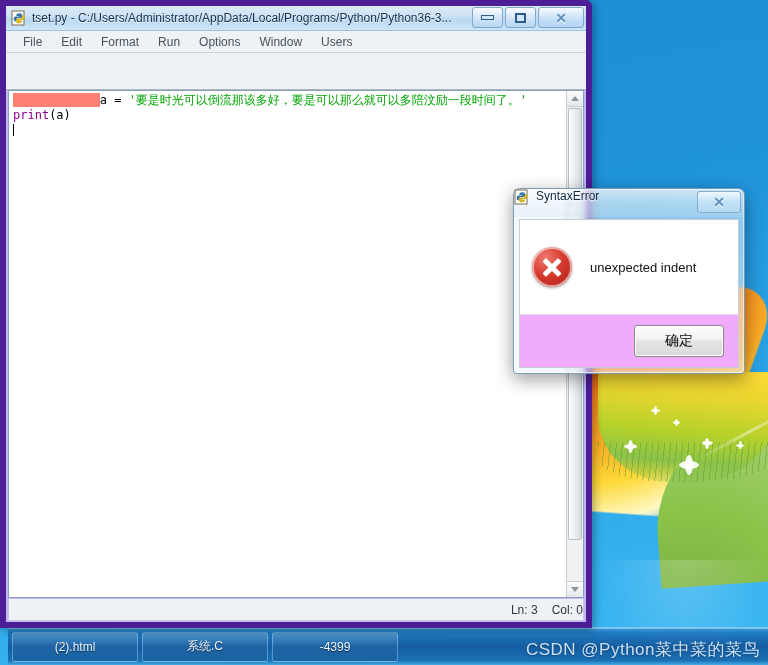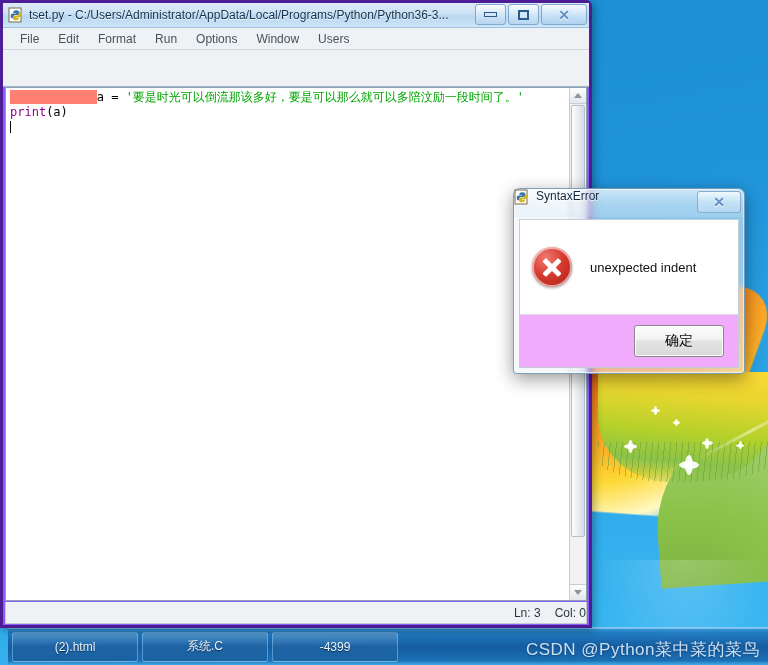--- a/index.html
+++ b/index.html
@@ -48,22 +48,22 @@
   #taskbar-items{display:flex;align-items:center;height:37px;padding-left:4px;gap:4px;}
   .tb-item{height:28px;min-width:104px;padding:0 10px;display:flex;align-items:center;justify-content:center;
     color:#eaf6ff;font-size:12px;text-shadow:0 1px 1px rgba(0,0,0,.6);
     border:1px solid rgba(160,215,255,.45);border-radius:3px;
     background:linear-gradient(180deg, rgba(255,255,255,.22), rgba(255,255,255,.05) 45%, rgba(0,0,0,.10));}
   #watermark{position:absolute;right:8px;bottom:4px;color:rgba(228,244,255,.88);
     font-size:17px;letter-spacing:.5px;text-shadow:0 1px 2px rgba(0,40,80,.55);}
 
   
   #idle-window{position:absolute;left:0;top:0;width:592px;height:628px;
-    border:3px solid #4c1d95;border-radius:0 6px 0 0;
-    background:#8b5cf6;box-sizing:border-box;
+    border:6px solid #4c1d95;border-radius:0 6px 0 0;
+    background:#c4b5fd;box-sizing:border-box;
     box-shadow:2px 2px 10px rgba(0,0,0,.35);}
   #idle-titlebar{height:24px;position:relative;
     background:linear-gradient(180deg,#dceaf7 0%,#cfe3f5 40%,#b9d8f1 55%,#cde5f8 100%);
     border-bottom:1px solid #9fc3e0;
     display:flex;align-items:center;}
   #idle-icon{width:16px;height:16px;margin:0 5px 0 5px;position:relative;flex:none;}
   #idle-title{font-size:12px;color:#16304a;white-space:nowrap;overflow:hidden;
     text-overflow:ellipsis;max-width:430px;text-shadow:0 1px 0 rgba(255,255,255,.8);}
   .winbtns{position:absolute;right:2px;top:1px;display:flex;gap:2px;}
   .winbtn{width:29px;height:19px;border:1px solid #7fa9cc;border-radius:3px;

